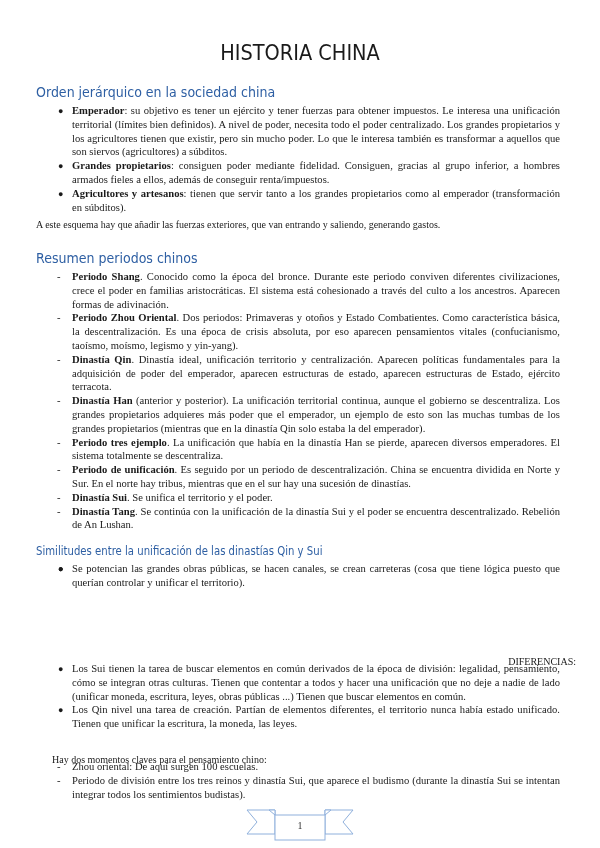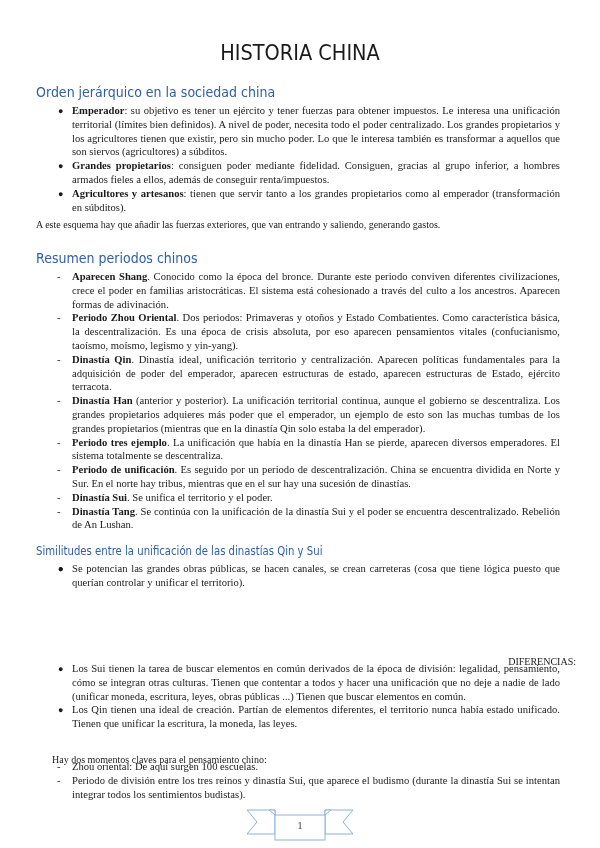--- a/index.html
+++ b/index.html
@@ -37,21 +37,21 @@
       <li><span class="mk">●</span><b>Emperador</b><span>: su objetivo es tener un ejército y tener fuerzas para obtener impuestos. Le interesa una unificación territorial (límites bien definidos). A nivel de poder, necesita todo el poder centralizado. Los grandes propietarios y los agricultores tienen que existir, pero sin mucho poder. Lo que le interesa también es transformar a aquellos que son siervos (agricultores) a súbditos.</span></li>
       <li><span class="mk">●</span><b>Grandes propietarios</b><span>: consiguen poder mediante fidelidad. Consiguen, gracias al grupo inferior, a hombres armados fieles a ellos, además de conseguir renta/impuestos.</span></li>
       <li><span class="mk">●</span><b>Agricultores y artesanos</b><span>: tienen que servir tanto a los grandes propietarios como al emperador (transformación en súbditos).</span></li>
     </ul>
   </div>
   <p class="para" style="top:218px; margin:0;">A este esquema hay que añadir las fuerzas exteriores, que van entrando y saliendo, generando gastos.</p>
 
   <h2 class="h1" style="top:250px;">Resumen periodos chinos</h2>
   <div class="block" style="top:270px;">
     <ul class="list">
-      <li><span class="mk">-</span><b>Aparecen Shang</b><span>. Conocido como la época del bronce. Durante este periodo conviven diferentes civilizaciones, crece el poder en familias aristocráticas. El sistema está cohesionado a través del culto a los ancestros. Aparecen formas de adivinación.</span></li>
+      <li><span class="mk">-</span><b>Periodo Shang</b><span>. Conocido como la época del bronce. Durante este periodo conviven diferentes civilizaciones, crece el poder en familias aristocráticas. El sistema está cohesionado a través del culto a los ancestros. Aparecen formas de adivinación.</span></li>
       <li><span class="mk">-</span><b>Periodo Zhou Oriental</b><span>. Dos periodos: Primaveras y otoños y Estado Combatientes. Como característica básica, la descentralización. Es una época de crisis absoluta, por eso aparecen pensamientos vitales (confucianismo, taoísmo, moísmo, legismo y yin-yang).</span></li>
       <li><span class="mk">-</span><b>Dinastía Qin</b><span>. Dinastía ideal, unificación territorio y centralización. Aparecen políticas fundamentales para la adquisición de poder del emperador, aparecen estructuras de estado, aparecen estructuras de Estado, ejército terracota.</span></li>
       <li><span class="mk">-</span><b>Dinastía Han</b><span> (anterior y posterior). La unificación territorial continua, aunque el gobierno se descentraliza. Los grandes propietarios adquieres más poder que el emperador, un ejemplo de esto son las muchas tumbas de los grandes propietarios (mientras que en la dinastía Qin solo estaba la del emperador).</span></li>
       <li><span class="mk">-</span><b>Periodo tres ejemplo</b><span>. La unificación que había en la dinastía Han se pierde, aparecen diversos emperadores. El sistema totalmente se descentraliza.</span></li>
       <li><span class="mk">-</span><b>Periodo de unificación</b><span>. Es seguido por un periodo de descentralización. China se encuentra dividida en Norte y Sur. En el norte hay tribus, mientras que en el sur hay una sucesión de dinastías.</span></li>
       <li><span class="mk">-</span><b>Dinastía Sui</b><span>. Se unifica el territorio y el poder.</span></li>
       <li><span class="mk">-</span><b>Dinastía Tang</b><span>. Se continúa con la unificación de la dinastía Sui y el poder se encuentra descentralizado. Rebelión de An Lushan.</span></li>
     </ul>
   </div>
 
@@ -61,21 +61,21 @@
       <li><span class="mk">●</span></li>
       <li><span class="mk">●</span></li>
       <li><span class="mk">●</span><span>Se potencian las grandes obras públicas, se hacen canales, se crean carreteras (cosa que tiene lógica puesto que querían controlar y unificar el territorio).</span></li>
     </ul>
   </div>
 
   <p class="para" style="top:639px; margin:16px;text-align:right;">DIFERENCIAS:</p>
   <div class="block" style="top:662px;">
     <ul class="list bul">
       <li><span class="mk">●</span><span>Los Sui tienen la tarea de buscar elementos en común derivados de la época de división: legalidad, pensamiento, cómo se integran otras culturas. Tienen que contentar a todos y hacer una unificación que no deje a nadie de lado (unificar moneda, escritura, leyes, obras públicas ...) Tienen que buscar elementos en común.</span></li>
-      <li><span class="mk">●</span><span>Los Qin tienen una ideal de creación. Partían de elementos diferentes, el territorio nunca había estado unificado. Tienen que unificar la escritura, la moneda, las leyes.</span></li>
+      <li><span class="mk">●</span><span>Los Qin nivel una tarea de creación. Partían de elementos diferentes, el territorio nunca había estado unificado. Tienen que unificar la escritura, la moneda, las leyes.</span></li>
     </ul>
   </div>
 
   <p class="para" style="top:737px; margin:16px;">Hay dos momentos claves para el pensamiento chino:</p>
   <div class="block" style="top:760px;">
     <ul class="list">
       <li><span class="mk">-</span><span>Zhou oriental: De aquí surgen 100 escuelas.</span></li>
       <li><span class="mk">-</span><span>Periodo de división entre los tres reinos y dinastía Sui, que aparece el budismo (durante la dinastía Sui se intentan integrar todos los sentimientos budistas).</span></li>
     </ul>
   </div>

